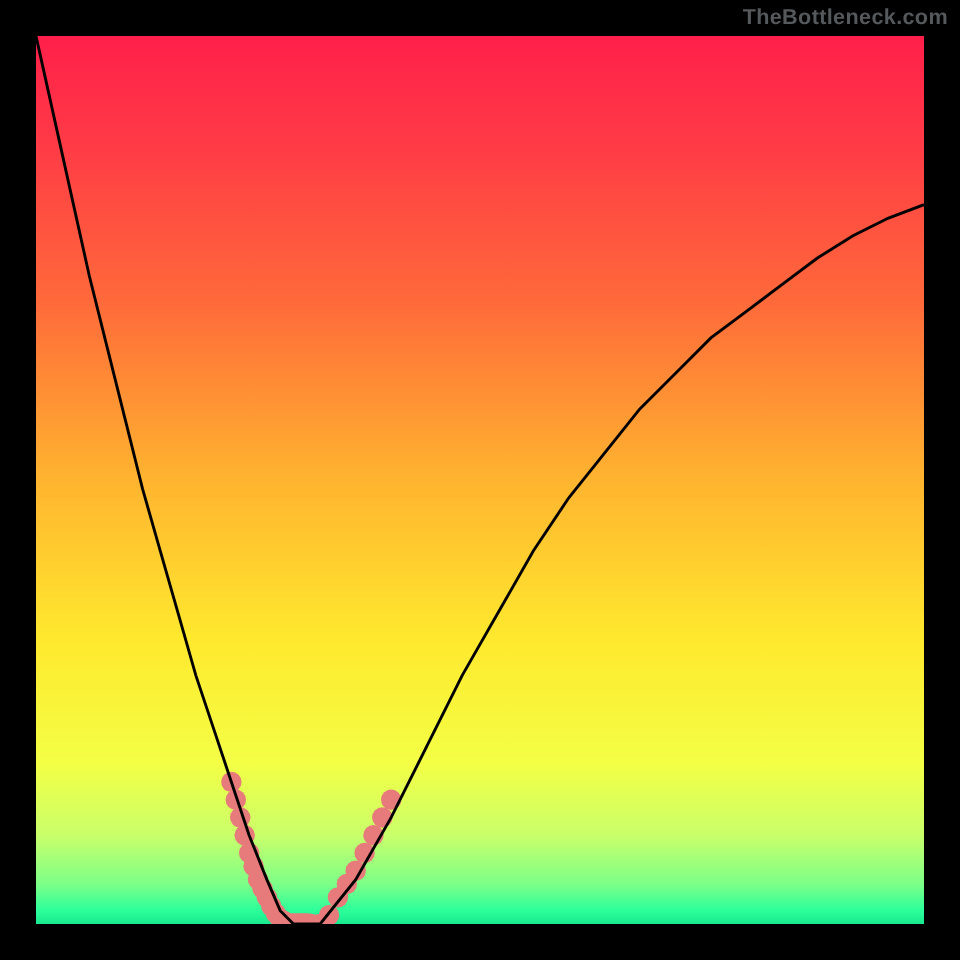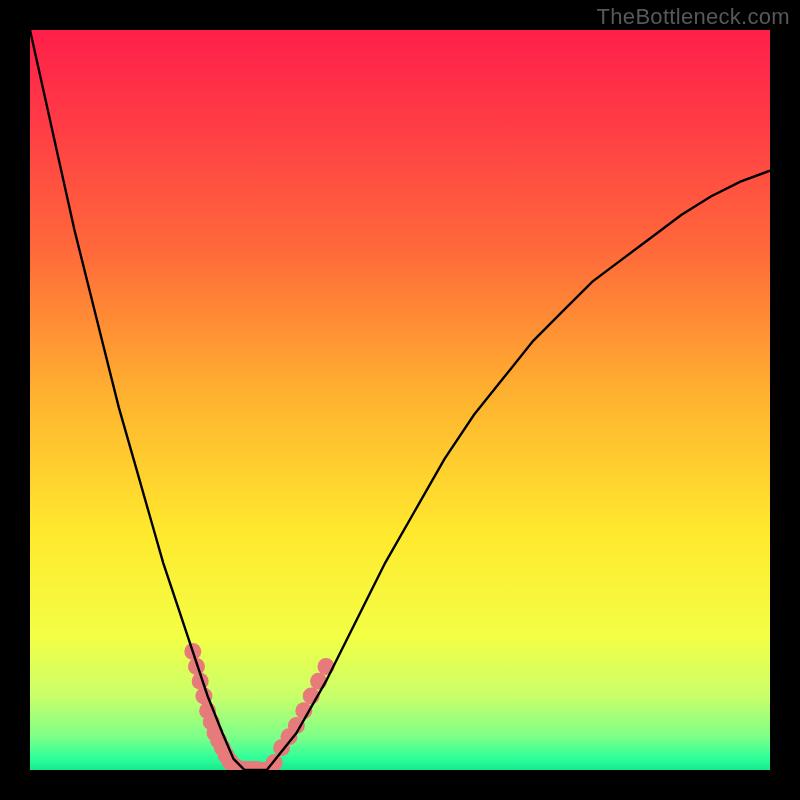--- a/index.html
+++ b/index.html
@@ -14,23 +14,23 @@
   .outer {
     position: relative;
     width: 800px;
     height: 800px;
     background: #000;
   }
   .watermark {
     position: absolute;
     top: 4px;
     right: 10px;
-    font-size: 22px;
+    font-size: 18px;
     color: #55595c;
-    font-weight: 400;
+    font-weight: 700;
     letter-spacing: 0.3px;
     z-index: 20;
   }
   .plot {
     position: absolute;
     left: 30px;
     top: 30px;
     width: 740px;
     height: 740px;
   }

